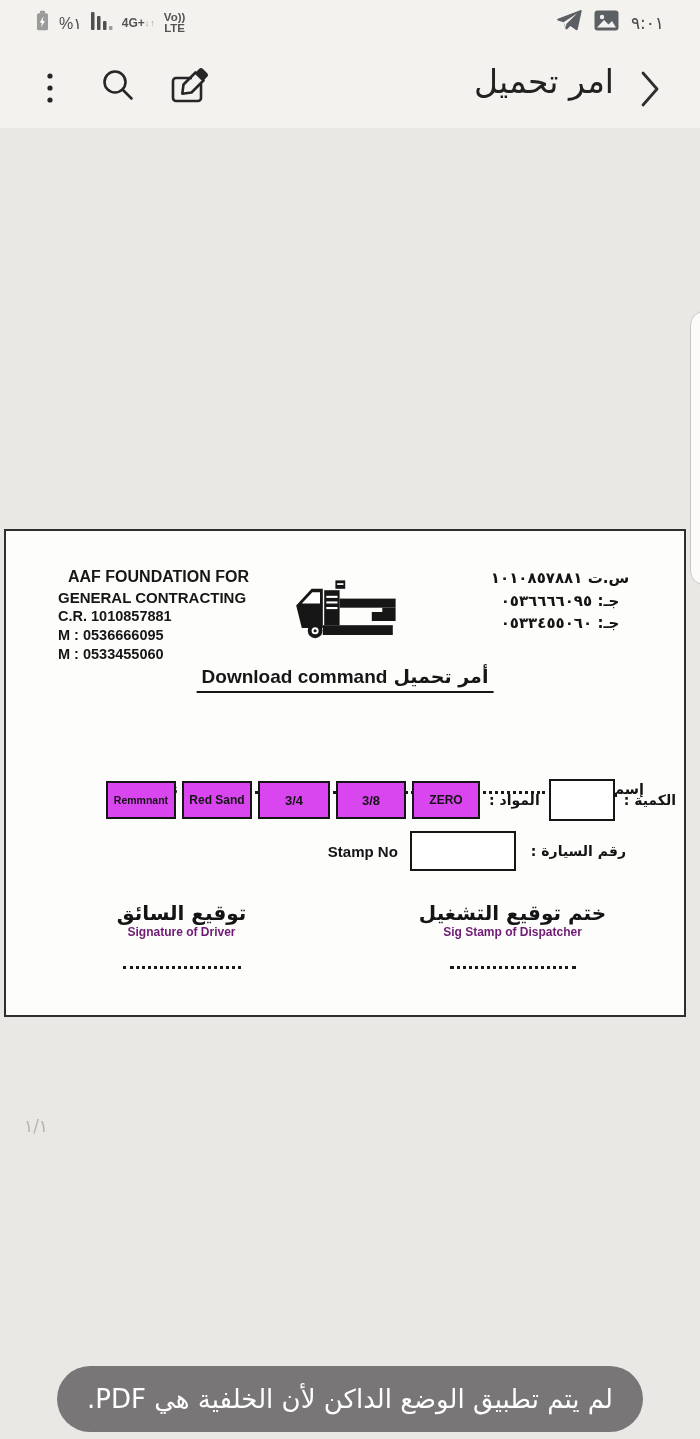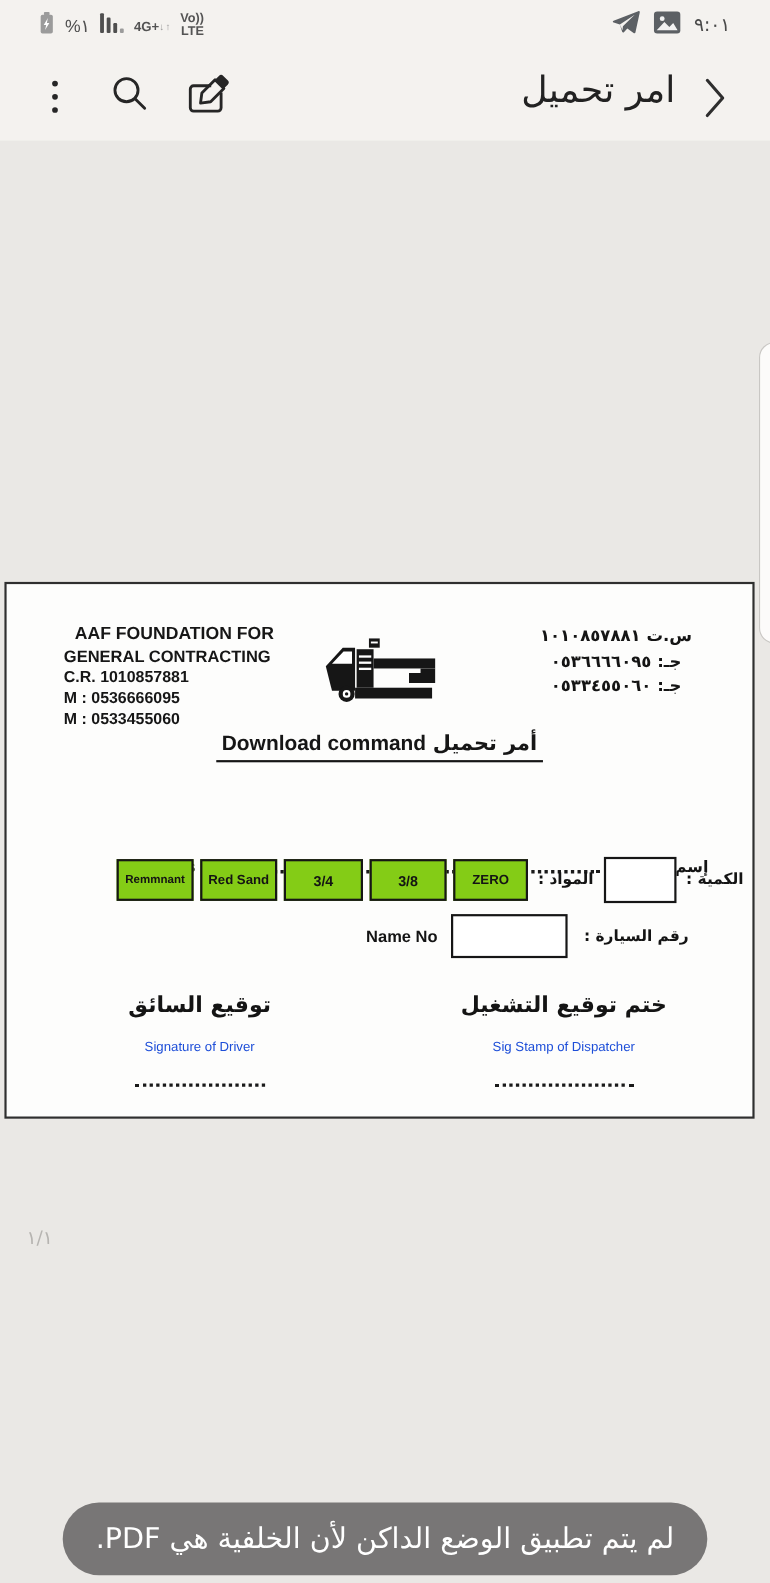--- a/index.html
+++ b/index.html
@@ -10,21 +10,21 @@
   }
   .ar{font-family:"DejaVu Sans",sans-serif;direction:rtl;unicode-bidi:isolate;}
   
   .topbar{position:absolute;top:0;left:0;right:0;height:128px;background:#f4f2ef;}
   .status-left{position:absolute;top:9px;left:34px;display:flex;align-items:center;gap:8px;color:#5a5a5a;}
   .status-right{position:absolute;top:9px;right:36px;display:flex;align-items:center;gap:12px;color:#4c4c4c;}
   .batt-pct{font-size:16px;color:#4f4f4f;direction:ltr;}
   .net-col{display:flex;flex-direction:row;align-items:center;line-height:1;justify-content:space-between;}
   .net-type{font-size:12px;font-weight:bold;color:#535353;}
   .net-arrows{font-size:9px;color:#9a9a9a;margin-top:1px;letter-spacing:1px;}
-  .volte-col{display:flex;flex-direction:column;align-items:flex-end;line-height:1;}
+  .volte-col{display:flex;flex-direction:column;align-items:center;line-height:1;}
   .volte-top,.volte-bot{font-size:11.5px;font-weight:bold;color:#545454;}
   .clock{font-size:17px;color:#4a4a4a;}
   
   .tb-icon{position:absolute;top:66px;cursor:pointer;}
   .tb-title{position:absolute;top:62px;right:86px;font-size:33px;color:#222;}
   .tb-back{position:absolute;top:70px;right:38px;}
   
   .viewer{position:absolute;top:128px;left:0;right:0;bottom:0;background:#eae8e5;}
   .scroll-handle{position:absolute;top:183px;left:690px;width:28px;height:272px;
     background:#fcfbfa;border:1.5px solid #c9c7c4;border-radius:14px;}
@@ -42,38 +42,38 @@
   .company-ar .l2,.company-ar .l3,.company-ar .l4{font-size:15px;line-height:1.5;}
   .doc-title{position:absolute;top:134px;left:50%;transform:translateX(-50%);
     white-space:nowrap;font-weight:bold;font-size:19px;color:#161616;
     border-bottom:2.5px solid #161616;padding:0 5px 3px;direction:rtl;}
   .doc-title .sp{display:inline-block;width:6px;}
   .driver-row{position:absolute;top:202px;left:120px;right:40px;display:flex;align-items:flex-end;margin-top:47px;}
   .driver-en{font-weight:bold;font-size:15px;color:#141414;}
   .leader{flex:1;border-bottom:3px dotted #1a1a1a;margin:0 3px 3px 3px;}
   .driver-ar{font-weight:bold;font-size:14.5px;color:#141414;}
   .materials-row{position:absolute;top:245px;left:100px;right:66px;display:flex;align-items:center;gap:6px;}
-  .opt-box{height:34px;border:2.5px solid #161616;background:#84cc16;display:flex;
+  .opt-box{height:34px;border:2.5px solid #161616;background:#d946ef;display:flex;
     align-items:center;justify-content:center;font-weight:bold;color:#141414;flex:0 0 auto;}
   .opt-box.b1{width:66px;font-size:10.5px;}
   .opt-box.b2{width:66px;font-size:12px;}
   .opt-box.b3{width:68px;font-size:13px;}
   .opt-box.b4{width:66px;font-size:13px;}
   .opt-box.b5{width:64px;font-size:12px;}
   .inline-lbl{font-weight:bold;font-size:14px;color:#141414;margin:16px 3px;white-space:nowrap;}
   .qty-box{width:62px;height:38px;border:2.5px solid #161616;background:#fff;flex:0 0 auto;}
   .truck-row{position:absolute;top:296px;right:55px;display:flex;align-items:center;gap:12px;}
   .truck-lbl-en{font-weight:bold;font-size:15px;color:#141414;}
   .truck-box{width:102px;height:36px;border:2.5px solid #161616;background:#fff;}
   .signatures{position:absolute;top:370px;left:58px;right:44px;display:flex;justify-content:space-between;}
   .sig-col{text-align:center;}
   .sig-col.driver{width:235px;}
   .sig-col.dispatcher{width:255px;}
   .sig-ar{font-weight:bold;font-size:20px;color:#141414;}
-  .sig-en{font-weight:normal;font-size:12px;color:#1d4ed8;margin-top:19px;}
+  .sig-en{font-weight:bold;font-size:12px;color:#701a75;margin-top:0;}
   .sig-dots{border-bottom:3.5px dotted #1a1a1a;margin:27px auto 0;}
   .driver .sig-dots{width:118px;}
   .dispatcher .sig-dots{width:126px;}
   .page-indicator{position:absolute;left:24px;top:988px;font-size:17px;color:#b6b4b1;
     font-family:"DejaVu Sans",sans-serif;}
   
   .toast{position:absolute;top:1238px;left:57px;width:586px;height:66px;border-radius:34px;
     background:#787676;color:#ffffff;display:flex;align-items:center;justify-content:center;
     font-size:26px;direction:rtl;font-family:"DejaVu Sans",sans-serif;}
 </style>
@@ -212,21 +212,21 @@
       <span class="opt-box b2">Red Sand</span>
       <span class="opt-box b3">3/4</span>
       <span class="opt-box b4">3/8</span>
       <span class="opt-box b5">ZERO</span>
       <span class="inline-lbl ar">المواد :</span>
       <span class="qty-box"></span>
       <span class="inline-lbl ar">الكمية :</span>
     </div>
 
     <div class="truck-row">
-      <span class="truck-lbl-en">Name No</span>
+      <span class="truck-lbl-en">Stamp No</span>
       <span class="truck-box"></span>
       <span class="inline-lbl ar">رقم السيارة :</span>
     </div>
 
     <div class="signatures">
       <div class="sig-col driver">
         <div class="sig-ar ar">توقيع السائق</div>
         <div class="sig-en">Signature of Driver</div>
         <div class="sig-dots"></div>
       </div>

